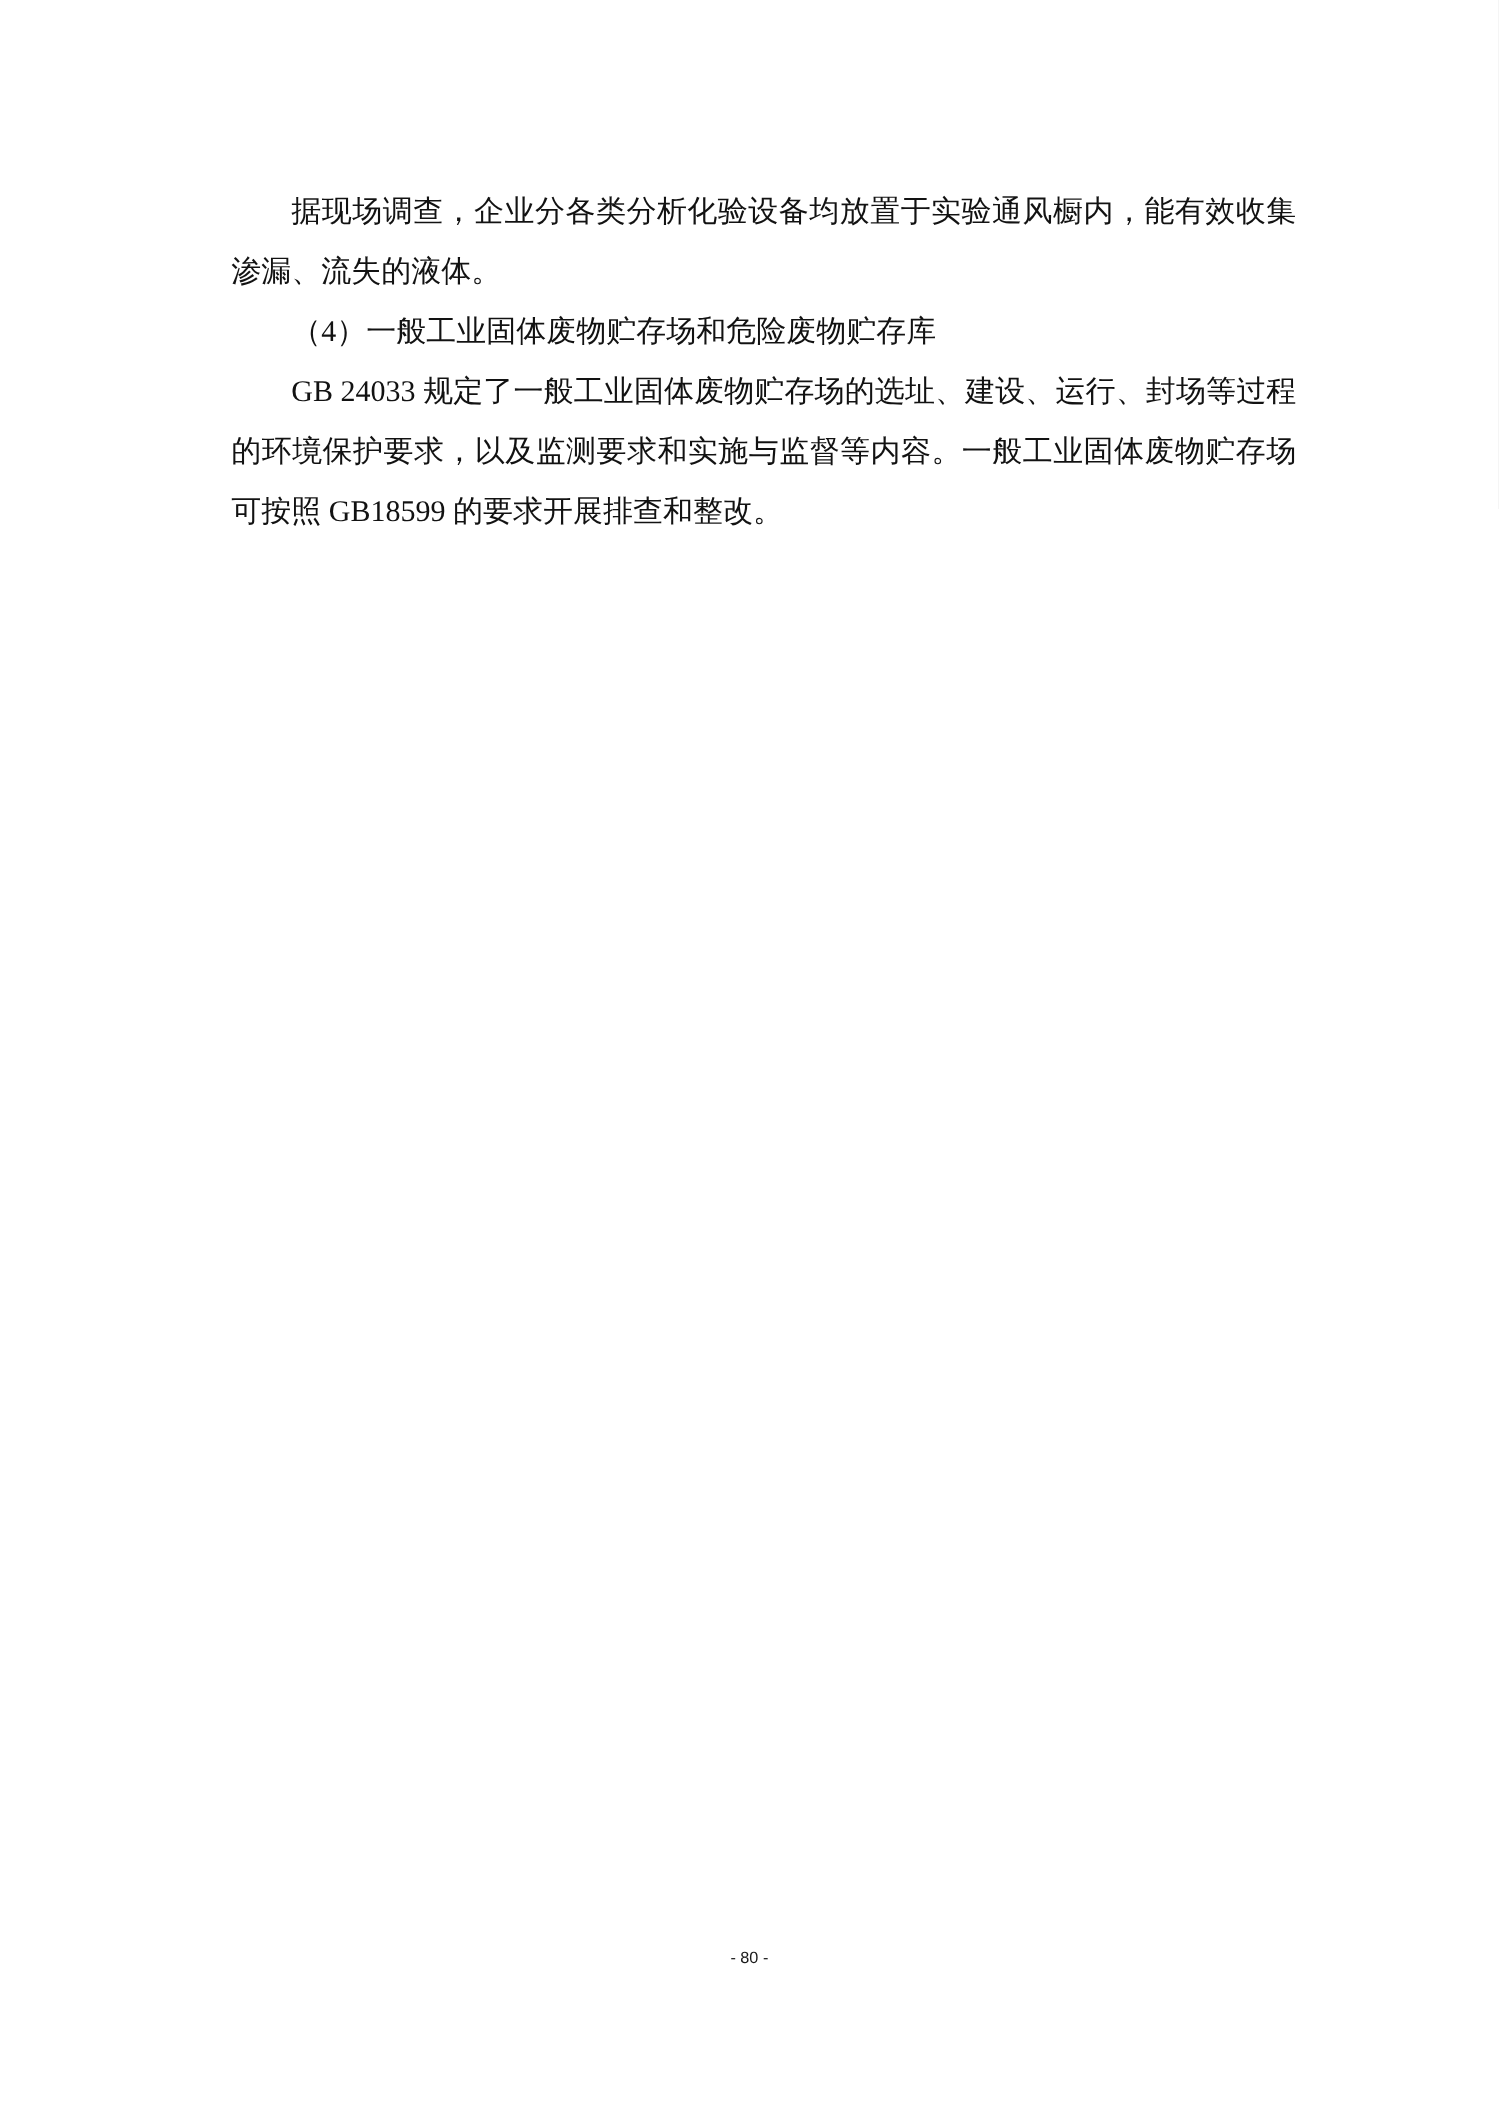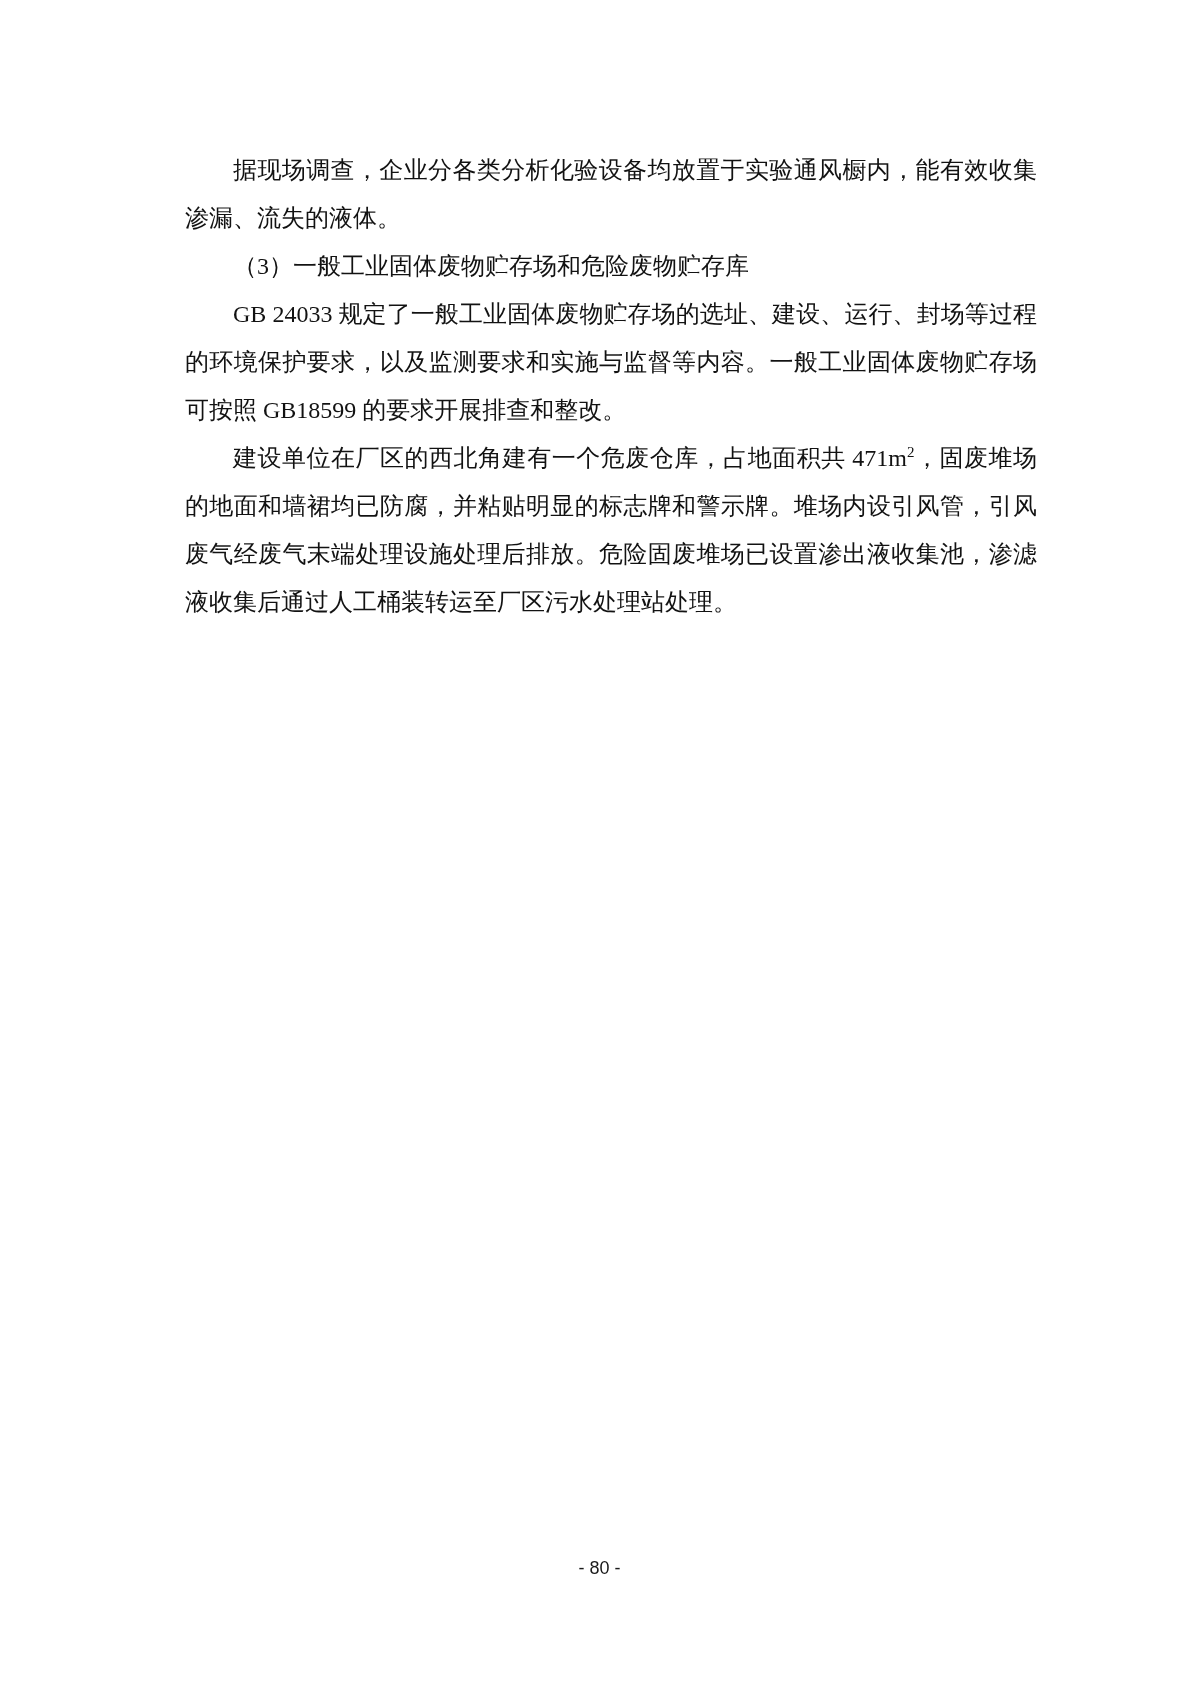--- a/index.html
+++ b/index.html
@@ -40,31 +40,30 @@
     line-height: 0;
     vertical-align: super;
   }
   .footer {
     position: absolute;
     left: 0;
     top: 1558px;
     width: 1199px;
     text-align: center;
     font-family: "Liberation Sans", "DejaVu Sans", sans-serif;
-    font-size: 18px;
+    font-size: 13px;
     color: #1a1a1a;
   }
 </style>
 </head>
 <body>
 
 <div class="page">
   <div class="content">
     <p>据现场调查，企业分各类分析化验设备均放置于实验通风橱内，能有效收集渗漏、流失的液体。</p>
-    <p class="heading">（3）一般工业固体废物贮存场和危险废物贮存库</p>
+    <p class="heading">（4）一般工业固体废物贮存场和危险废物贮存库</p>
     <p>GB 24033 规定了一般工业固体废物贮存场的选址、建设、运行、封场等过程的环境保护要求，以及监测要求和实施与监督等内容。一般工业固体废物贮存场可按照 GB18599 的要求开展排查和整改。</p>
-    <p><span>建设单位在厂区的西北角建有一个危废仓库，占地面积共 471m</span><sup class="sq">2</sup><span>，固废堆场的地面和墙裙均已防腐，并粘贴明显的标志牌和警示牌。堆场内设引风管，引风废气经废气末端处理设施处理后排放。危险固废堆场已设置渗出液收集池，渗滤液收集后通过人工桶装转运至厂区污水处理站处理。</span></p>
   </div>
 
   <div class="footer">
     <span>- 80 -</span>
   </div>
 </div>
 
 </body></html>

